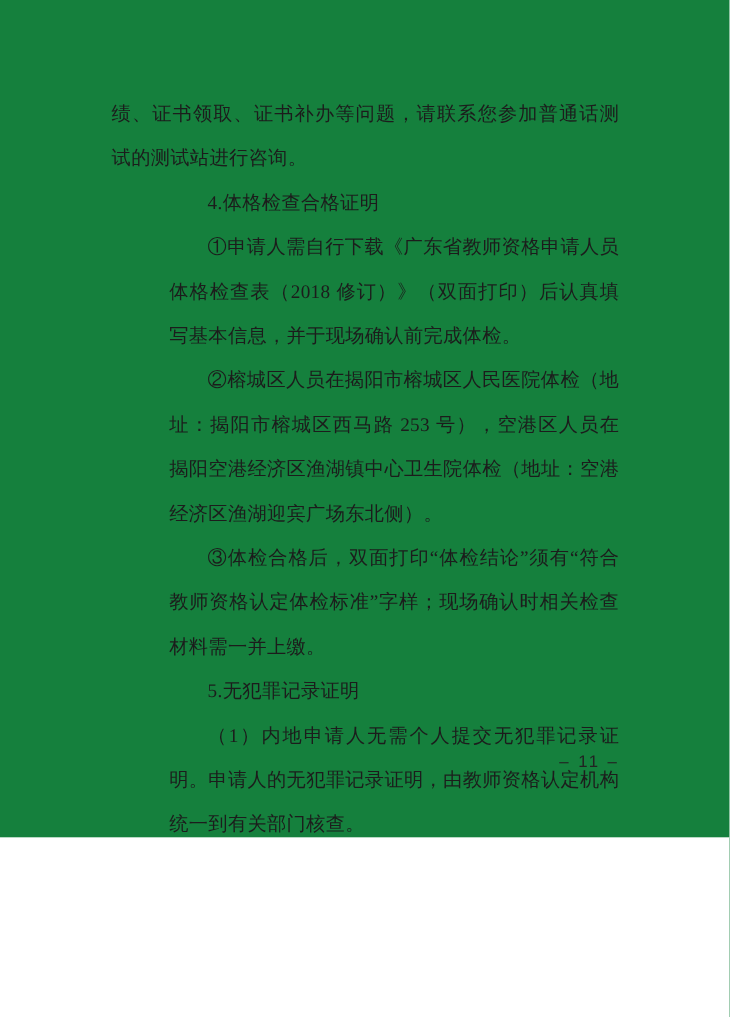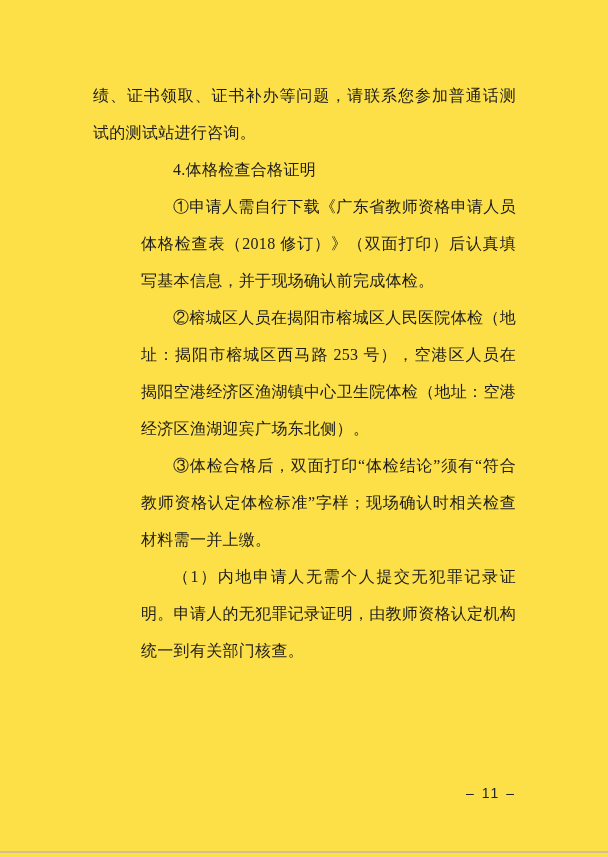--- a/index.html
+++ b/index.html
@@ -3,22 +3,22 @@
 <meta charset="utf-8">
 <style>
   html, body {
     margin: 0;
     padding: 0;
     background: #ffffff;
   }
   .page {
     position: relative;
     width: 608px;
-    height: 857px;
-    background: #fde047;
+    height: 698px;
+    background: #15803d;
     overflow: hidden;
     font-family: "Liberation Serif", "DejaVu Serif", serif;
     color: #1c1c1c;
   }
   .content {
     position: absolute;
     top: 77px;
     left: 93px;
     right: 92px;
   }
@@ -59,19 +59,20 @@
 </head>
 <body>
 
 <div class="page">
   <div class="content">
     <p class="para">绩、证书领取、证书补办等问题，请联系您参加普通话测试的测试站进行咨询。</p>
     <p class="para indent">4.体格检查合格证明</p>
     <p class="para indent">①申请人需自行下载《广东省教师资格申请人员体格检查表（2018 修订）》（双面打印）后认真填写基本信息，并于现场确认前完成体检。</p>
     <p class="para indent">②榕城区人员在揭阳市榕城区人民医院体检（地址：揭阳市榕城区西马路 253 号），空港区人员在揭阳空港经济区渔湖镇中心卫生院体检（地址：空港经济区渔湖迎宾广场东北侧）。</p>
     <p class="para indent">③体检合格后，双面打印“体检结论”须有“符合教师资格认定体检标准”字样；现场确认时相关检查材料需一并上缴。</p>
+    <p class="para indent">5.无犯罪记录证明</p>
     <p class="para indent">（1）内地申请人无需个人提交无犯罪记录证明。申请人的无犯罪记录证明，由教师资格认定机构统一到有关部门核查。</p>
   </div>
 
   <div class="page-number">– 11 –</div>
 
   <div class="edge-line"></div>
 </div>
 
 </body></html>

